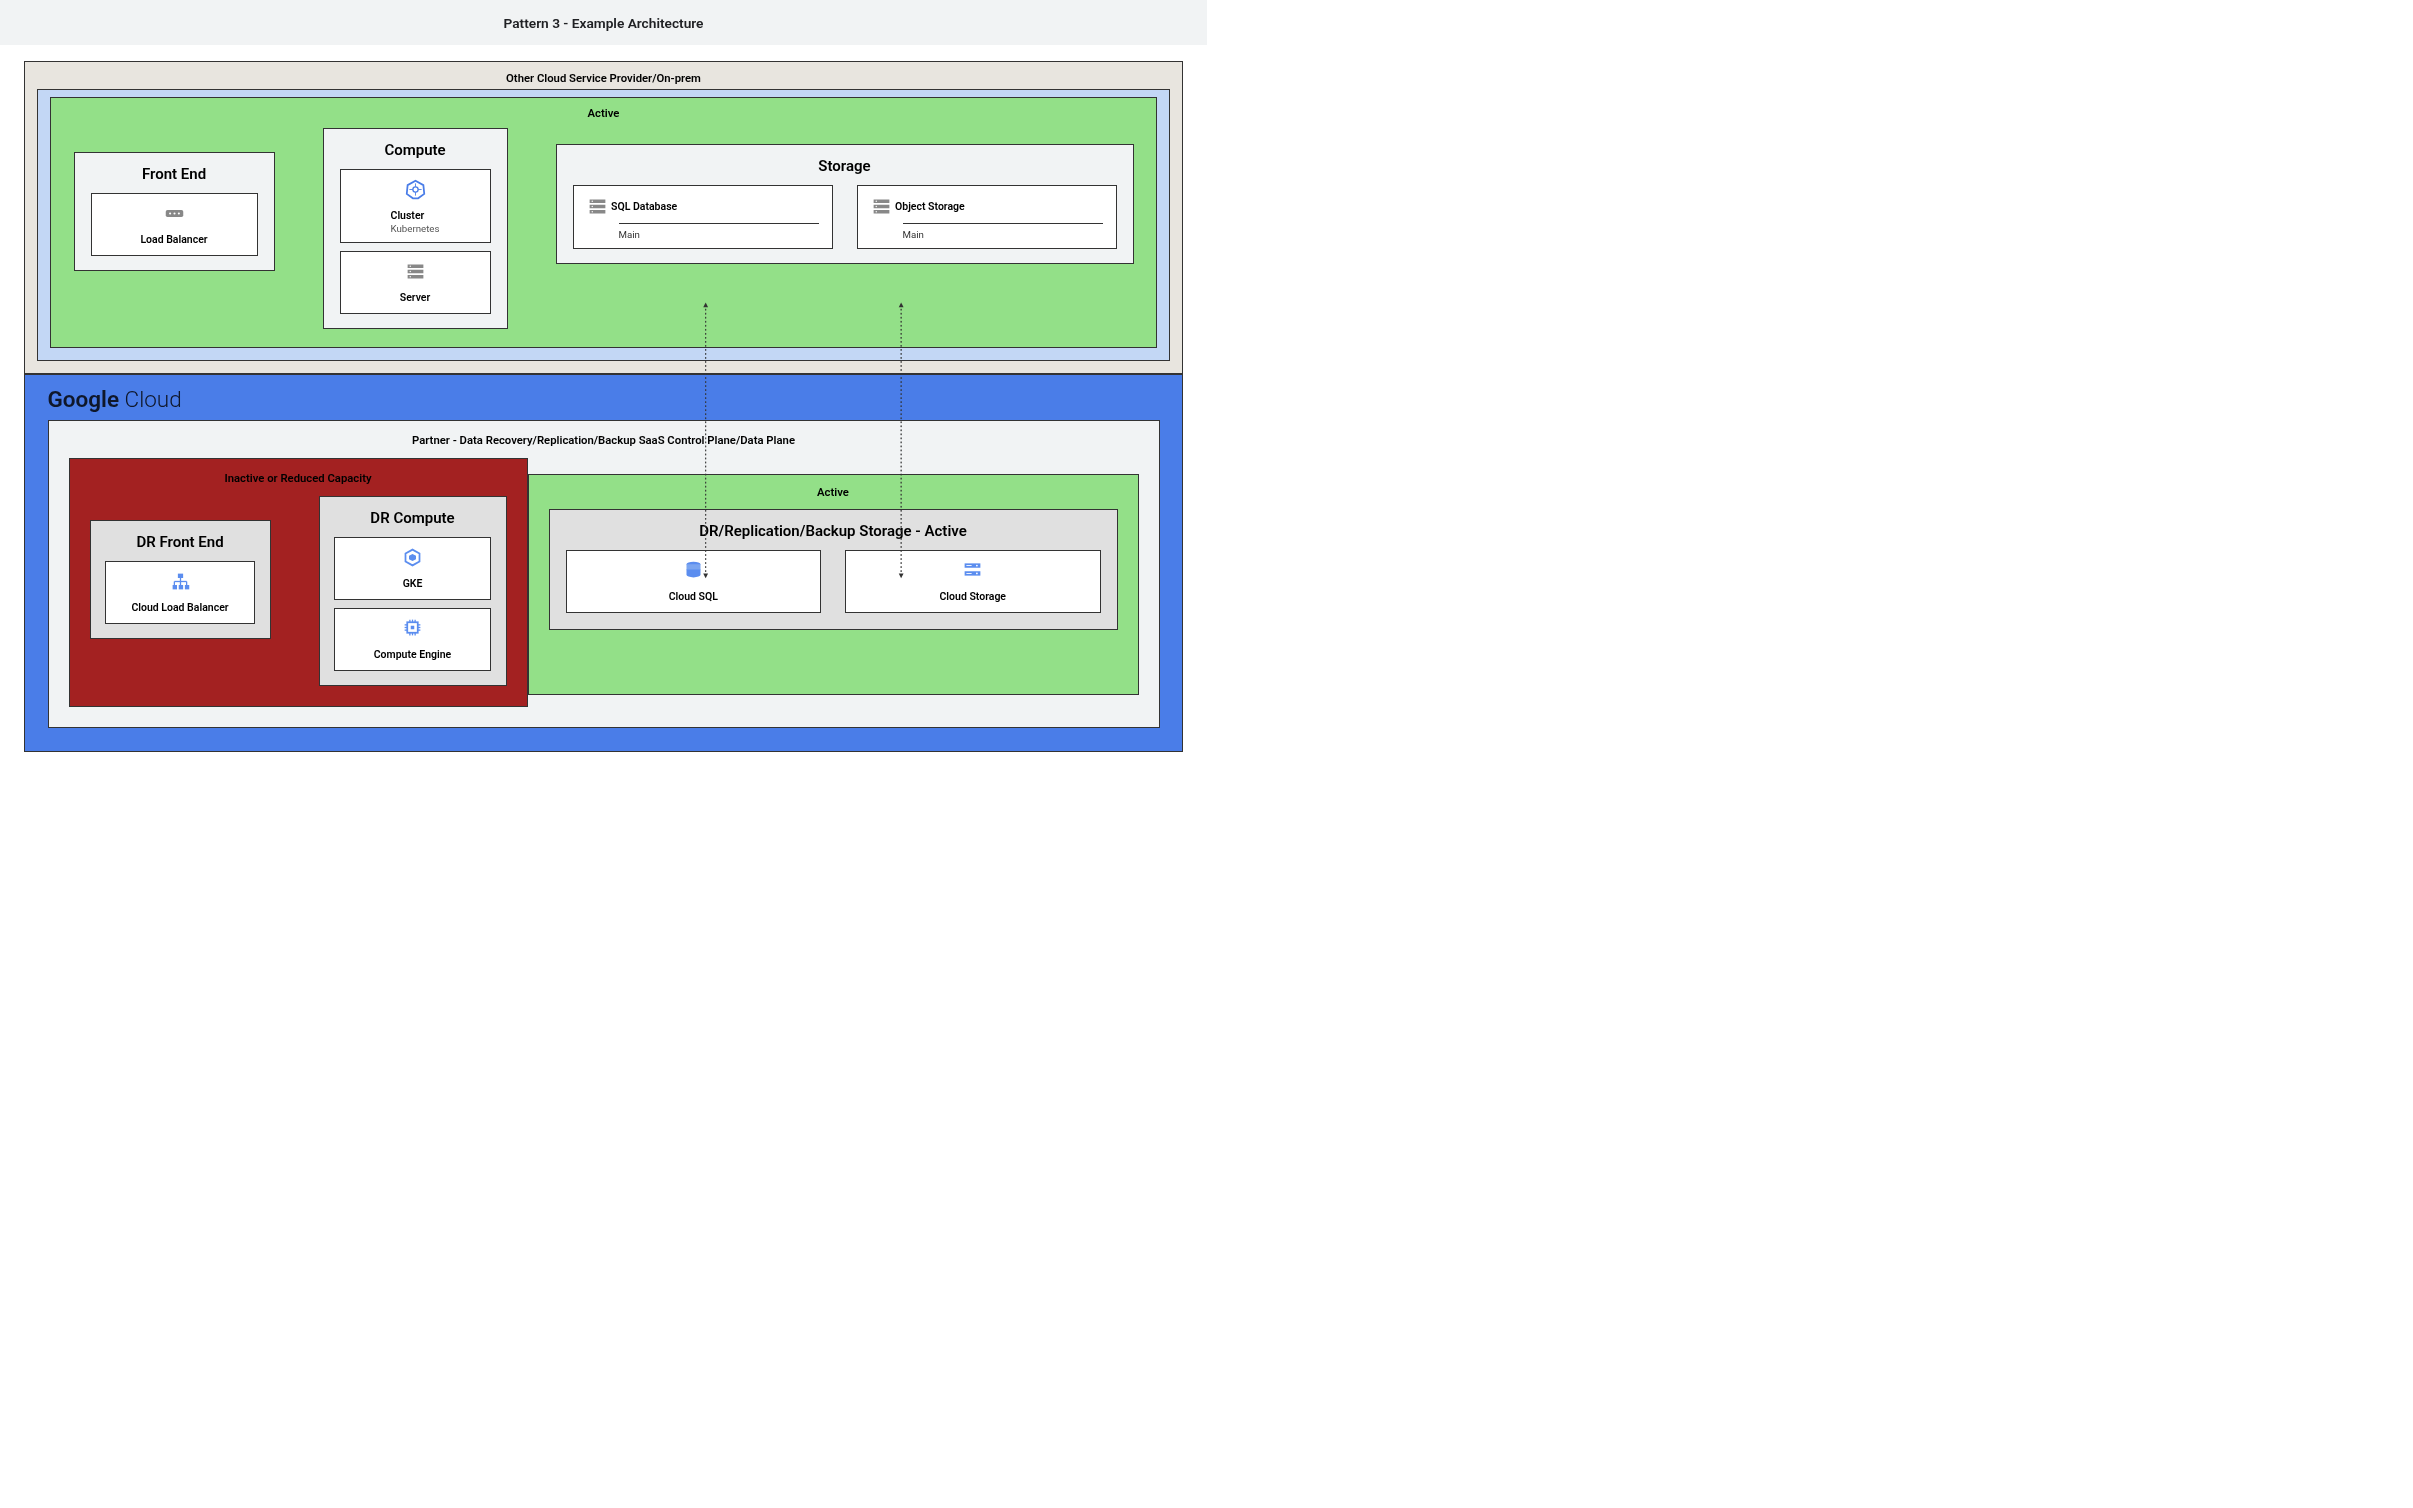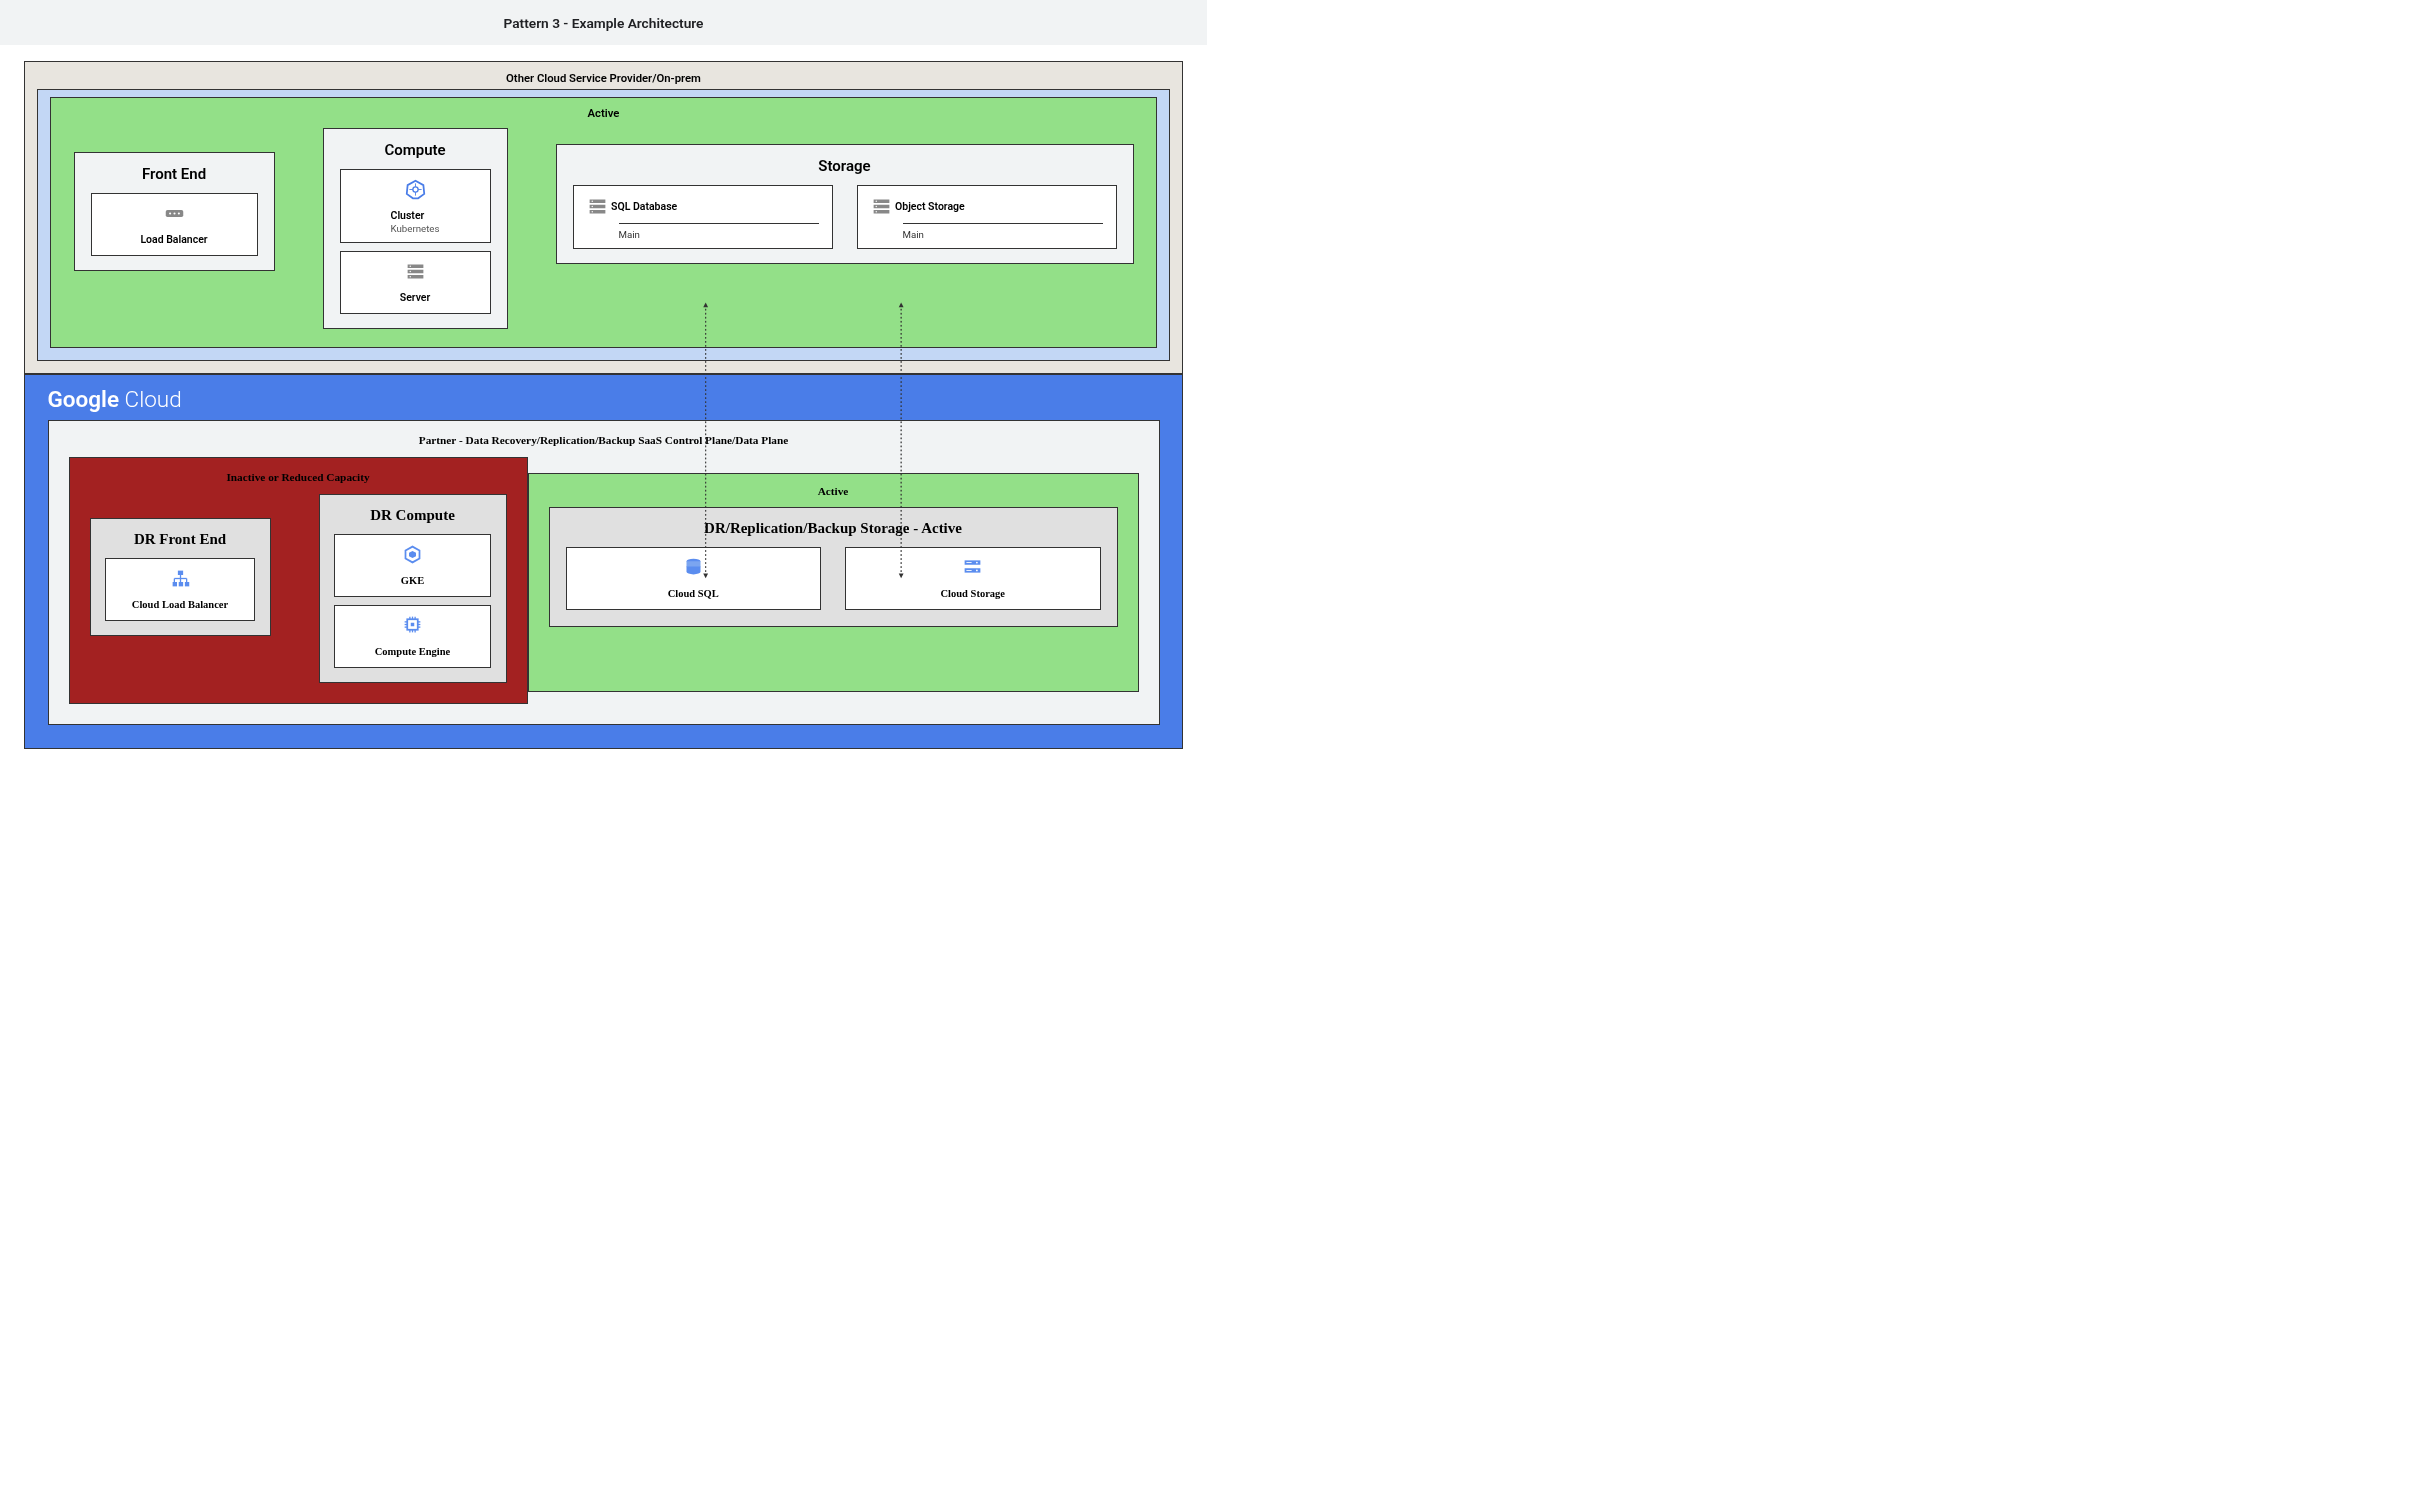--- a/index.html
+++ b/index.html
@@ -136,32 +136,31 @@
       margin-left: 32px;
     }
     
     
     .google-cloud {
       background: #4a7de8;
       border: 0.8px solid #333;
       padding: 9.7px 22.5px 22.5px 22.5px;
     }
     .gc-logo {
-      color: #ffffff;
+      color: #0f172a;
       font-size: 22.5px;
       padding: 1.6px 0 8px 0;
     }
     .gc-logo .bold { font-weight: 600; }
     .gc-logo .light { font-weight: 300; }
     
     .partner-dr {
       background: #f1f3f4;
       border: 0.8px solid #333;
       padding: 8px 20px 20px 20px;
-      font-family: Liberation Serif, serif;
     }
     .partner-dr-title {
       text-align: center;
       font-weight: 600;
       font-size: 11.3px;
       padding: 4.8px 0 11.3px 0;
     }
     
     .bottom-columns {
       display: flex;

